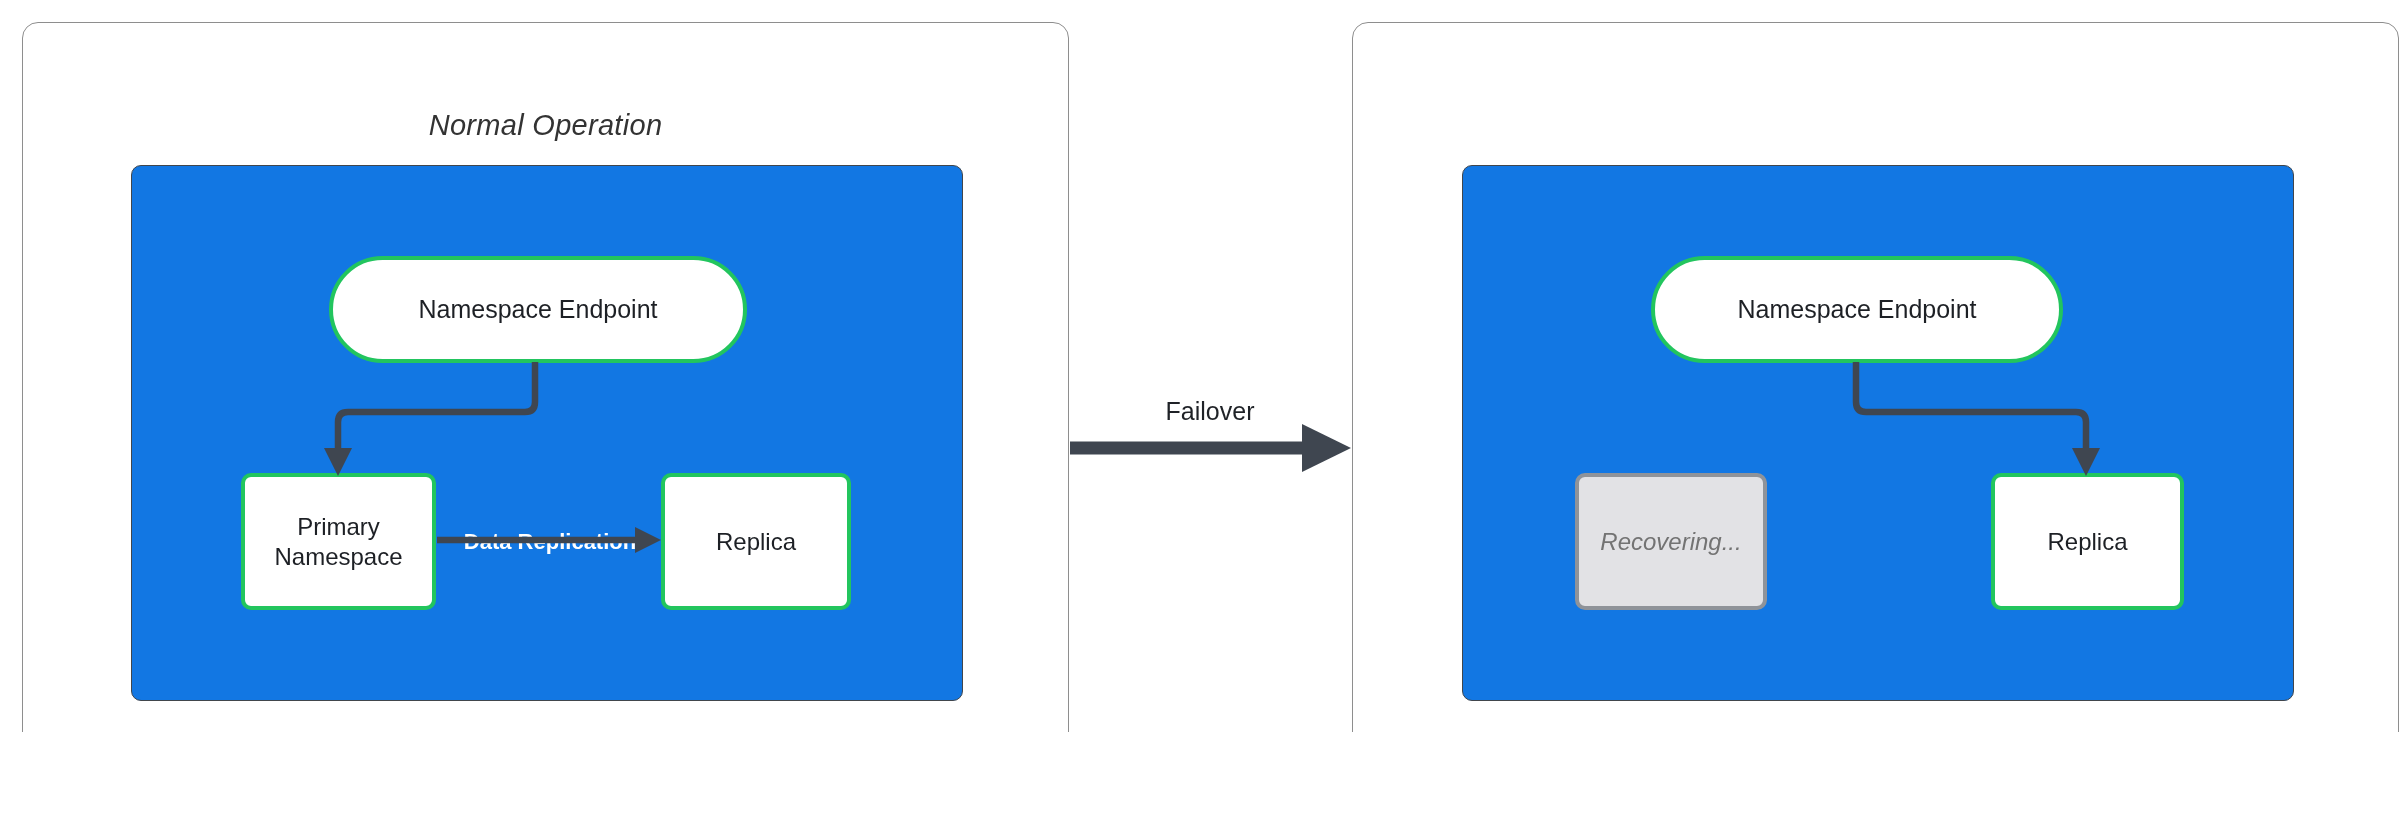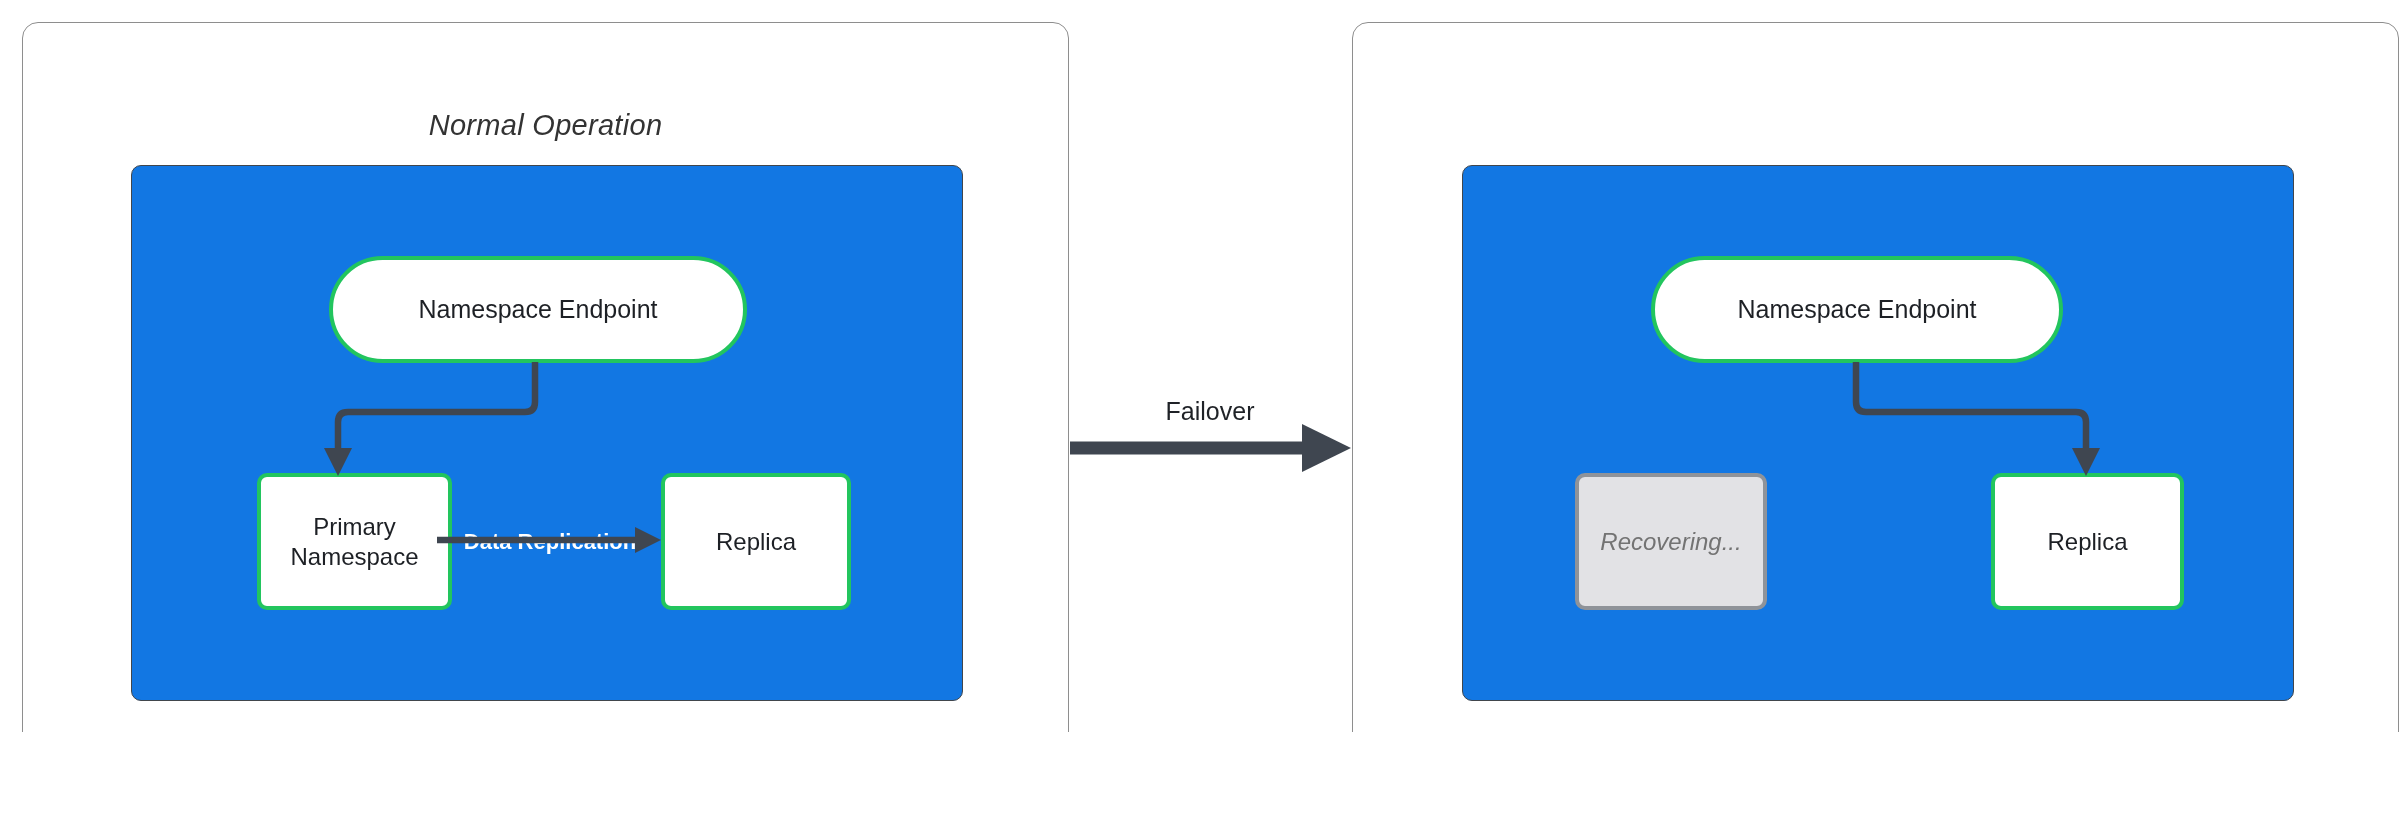--- a/index.html
+++ b/index.html
@@ -58,21 +58,21 @@
   }
   .pill {
     left: 306px;
     top: 233px;
     width: 418px;
     height: 107px;
     border-radius: 54px;
     font-size: 25px;
   }
   .pill-r { left: 298px; width: 412px; }
-  .node-primary { left: 234px; top: 450px; width: 195px; height: 137px; }
+  .node-primary { left: 218px; top: 450px; width: 195px; height: 137px; }
   .node-replica-l { left: 638px; top: 450px; width: 190px; height: 137px; }
   .node-recovering {
     left: 222px; top: 450px; width: 192px; height: 137px;
     font-style: italic;
   }
   .node-replica-r { left: 638px; top: 450px; width: 193px; height: 137px; }
   .edge-label {
     position: absolute;
     transform: translate(-50%, -50%);
     white-space: nowrap;

